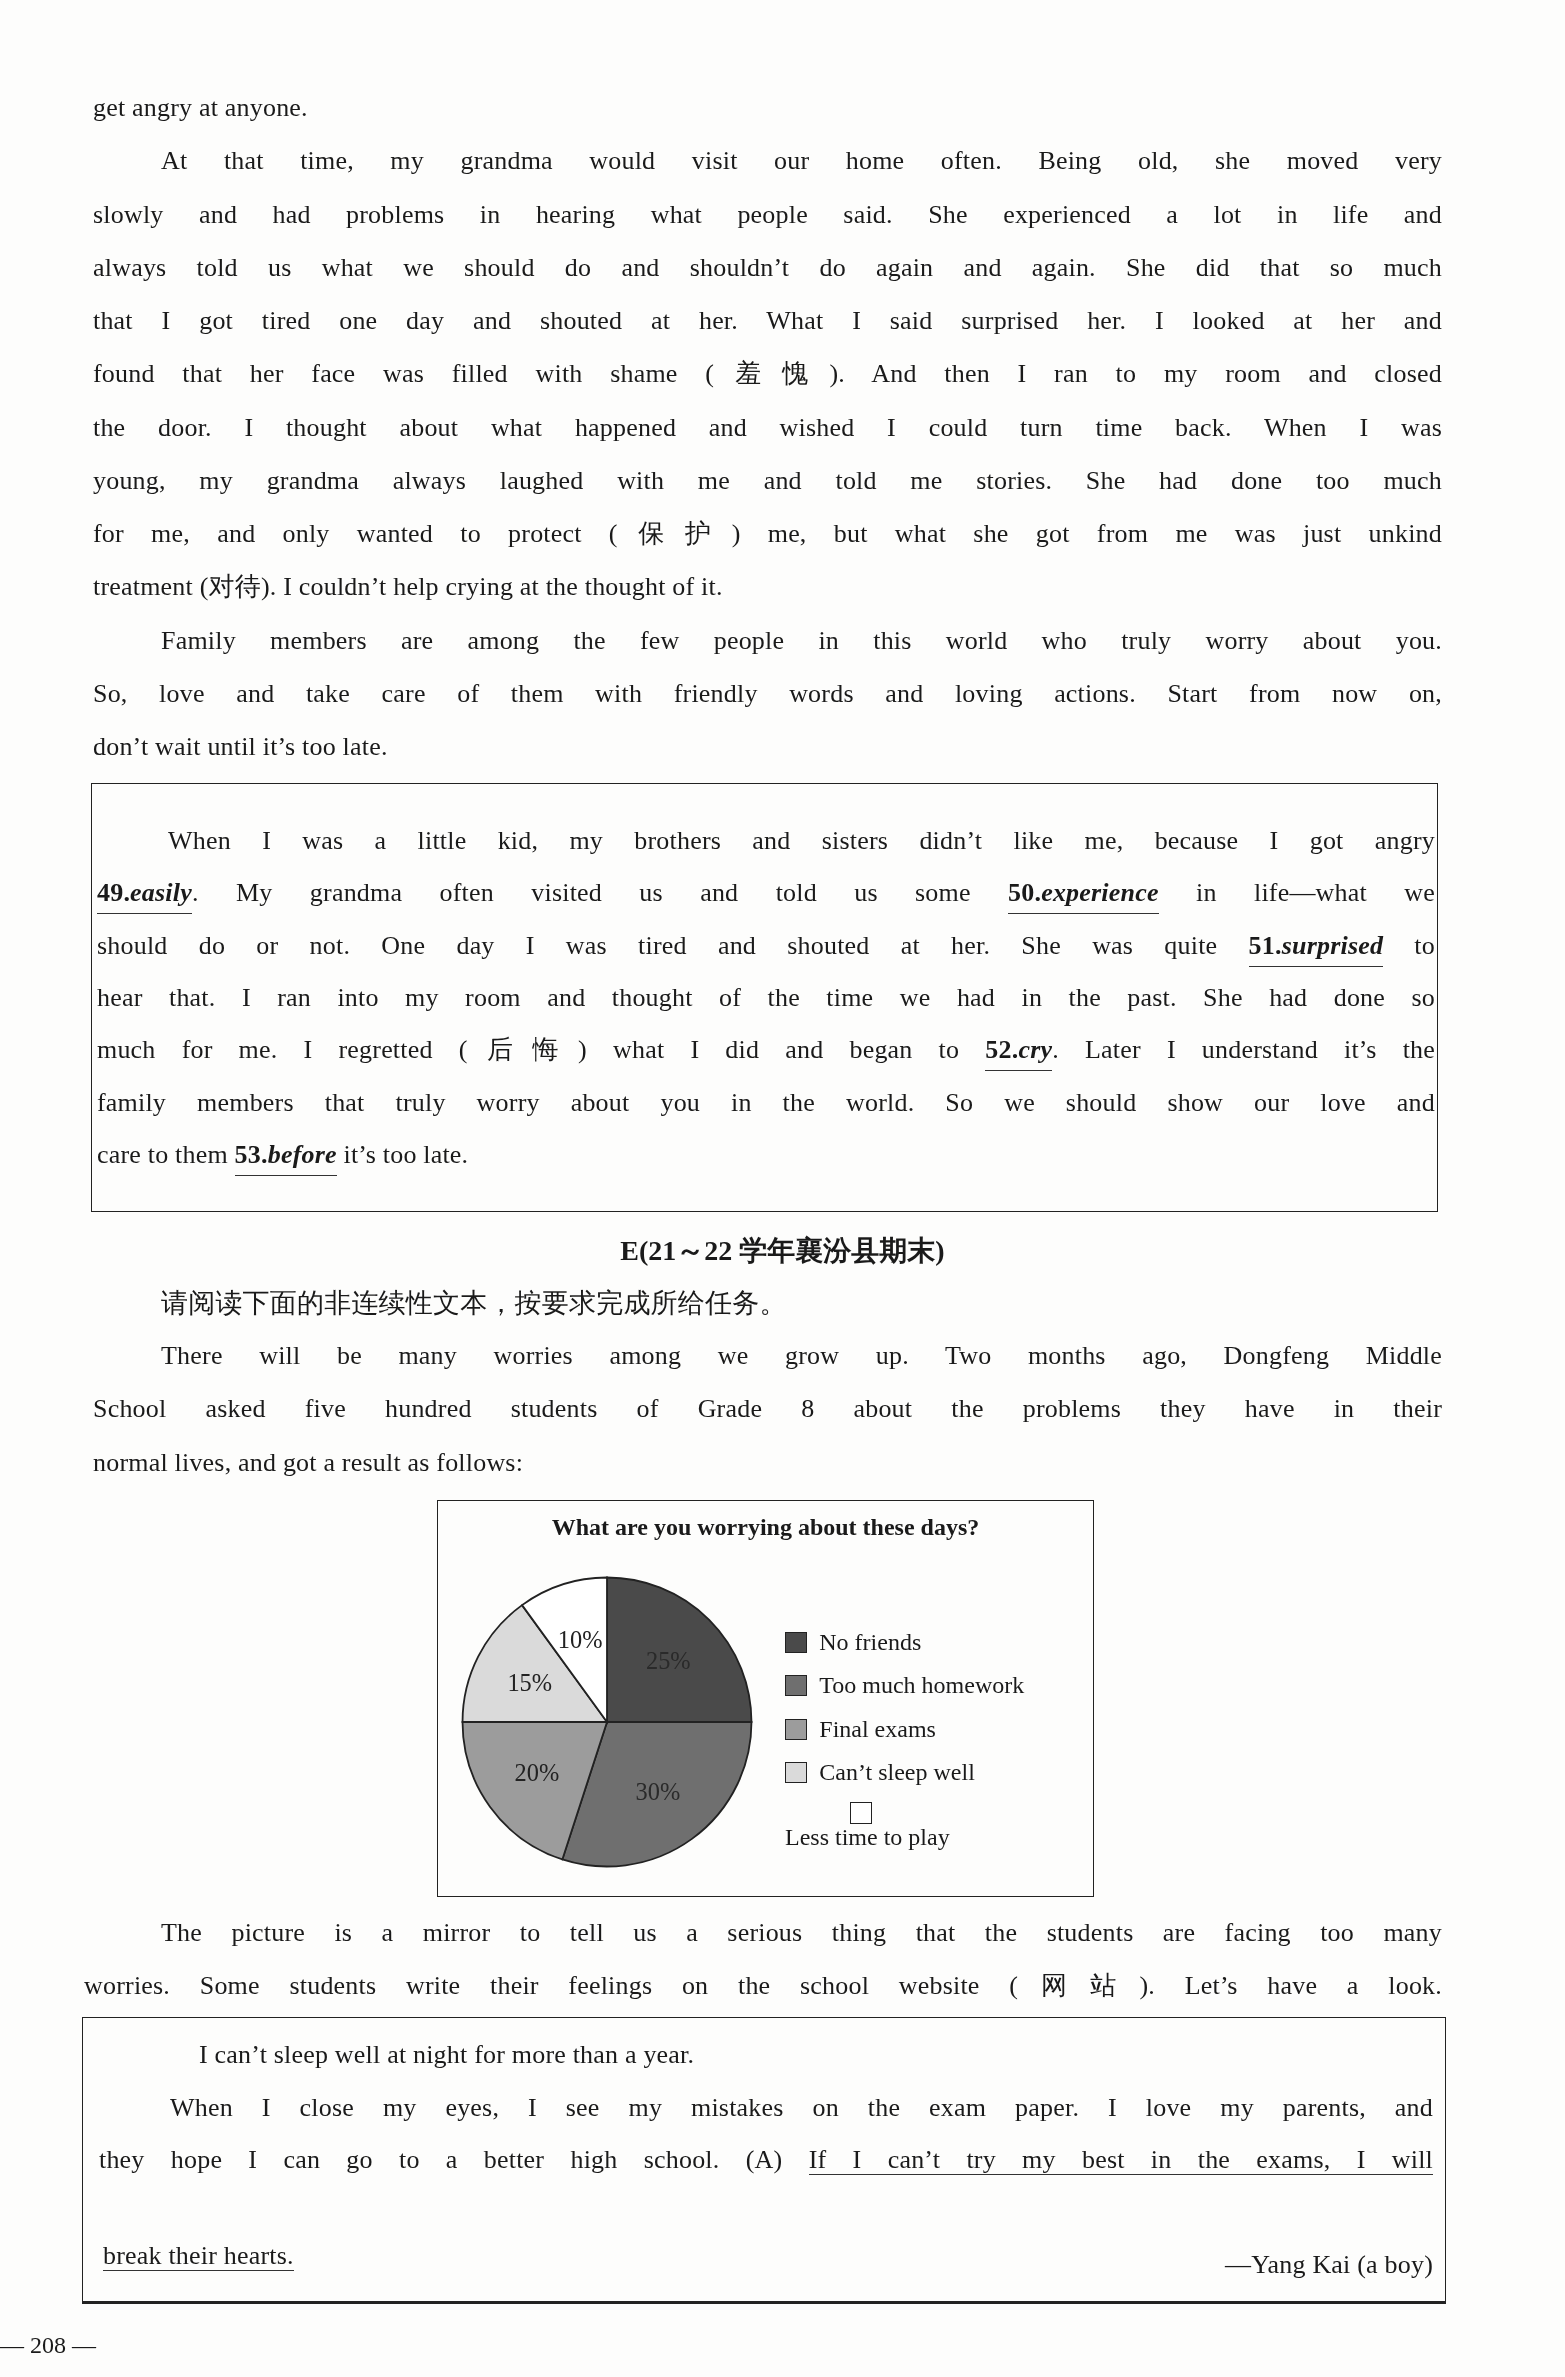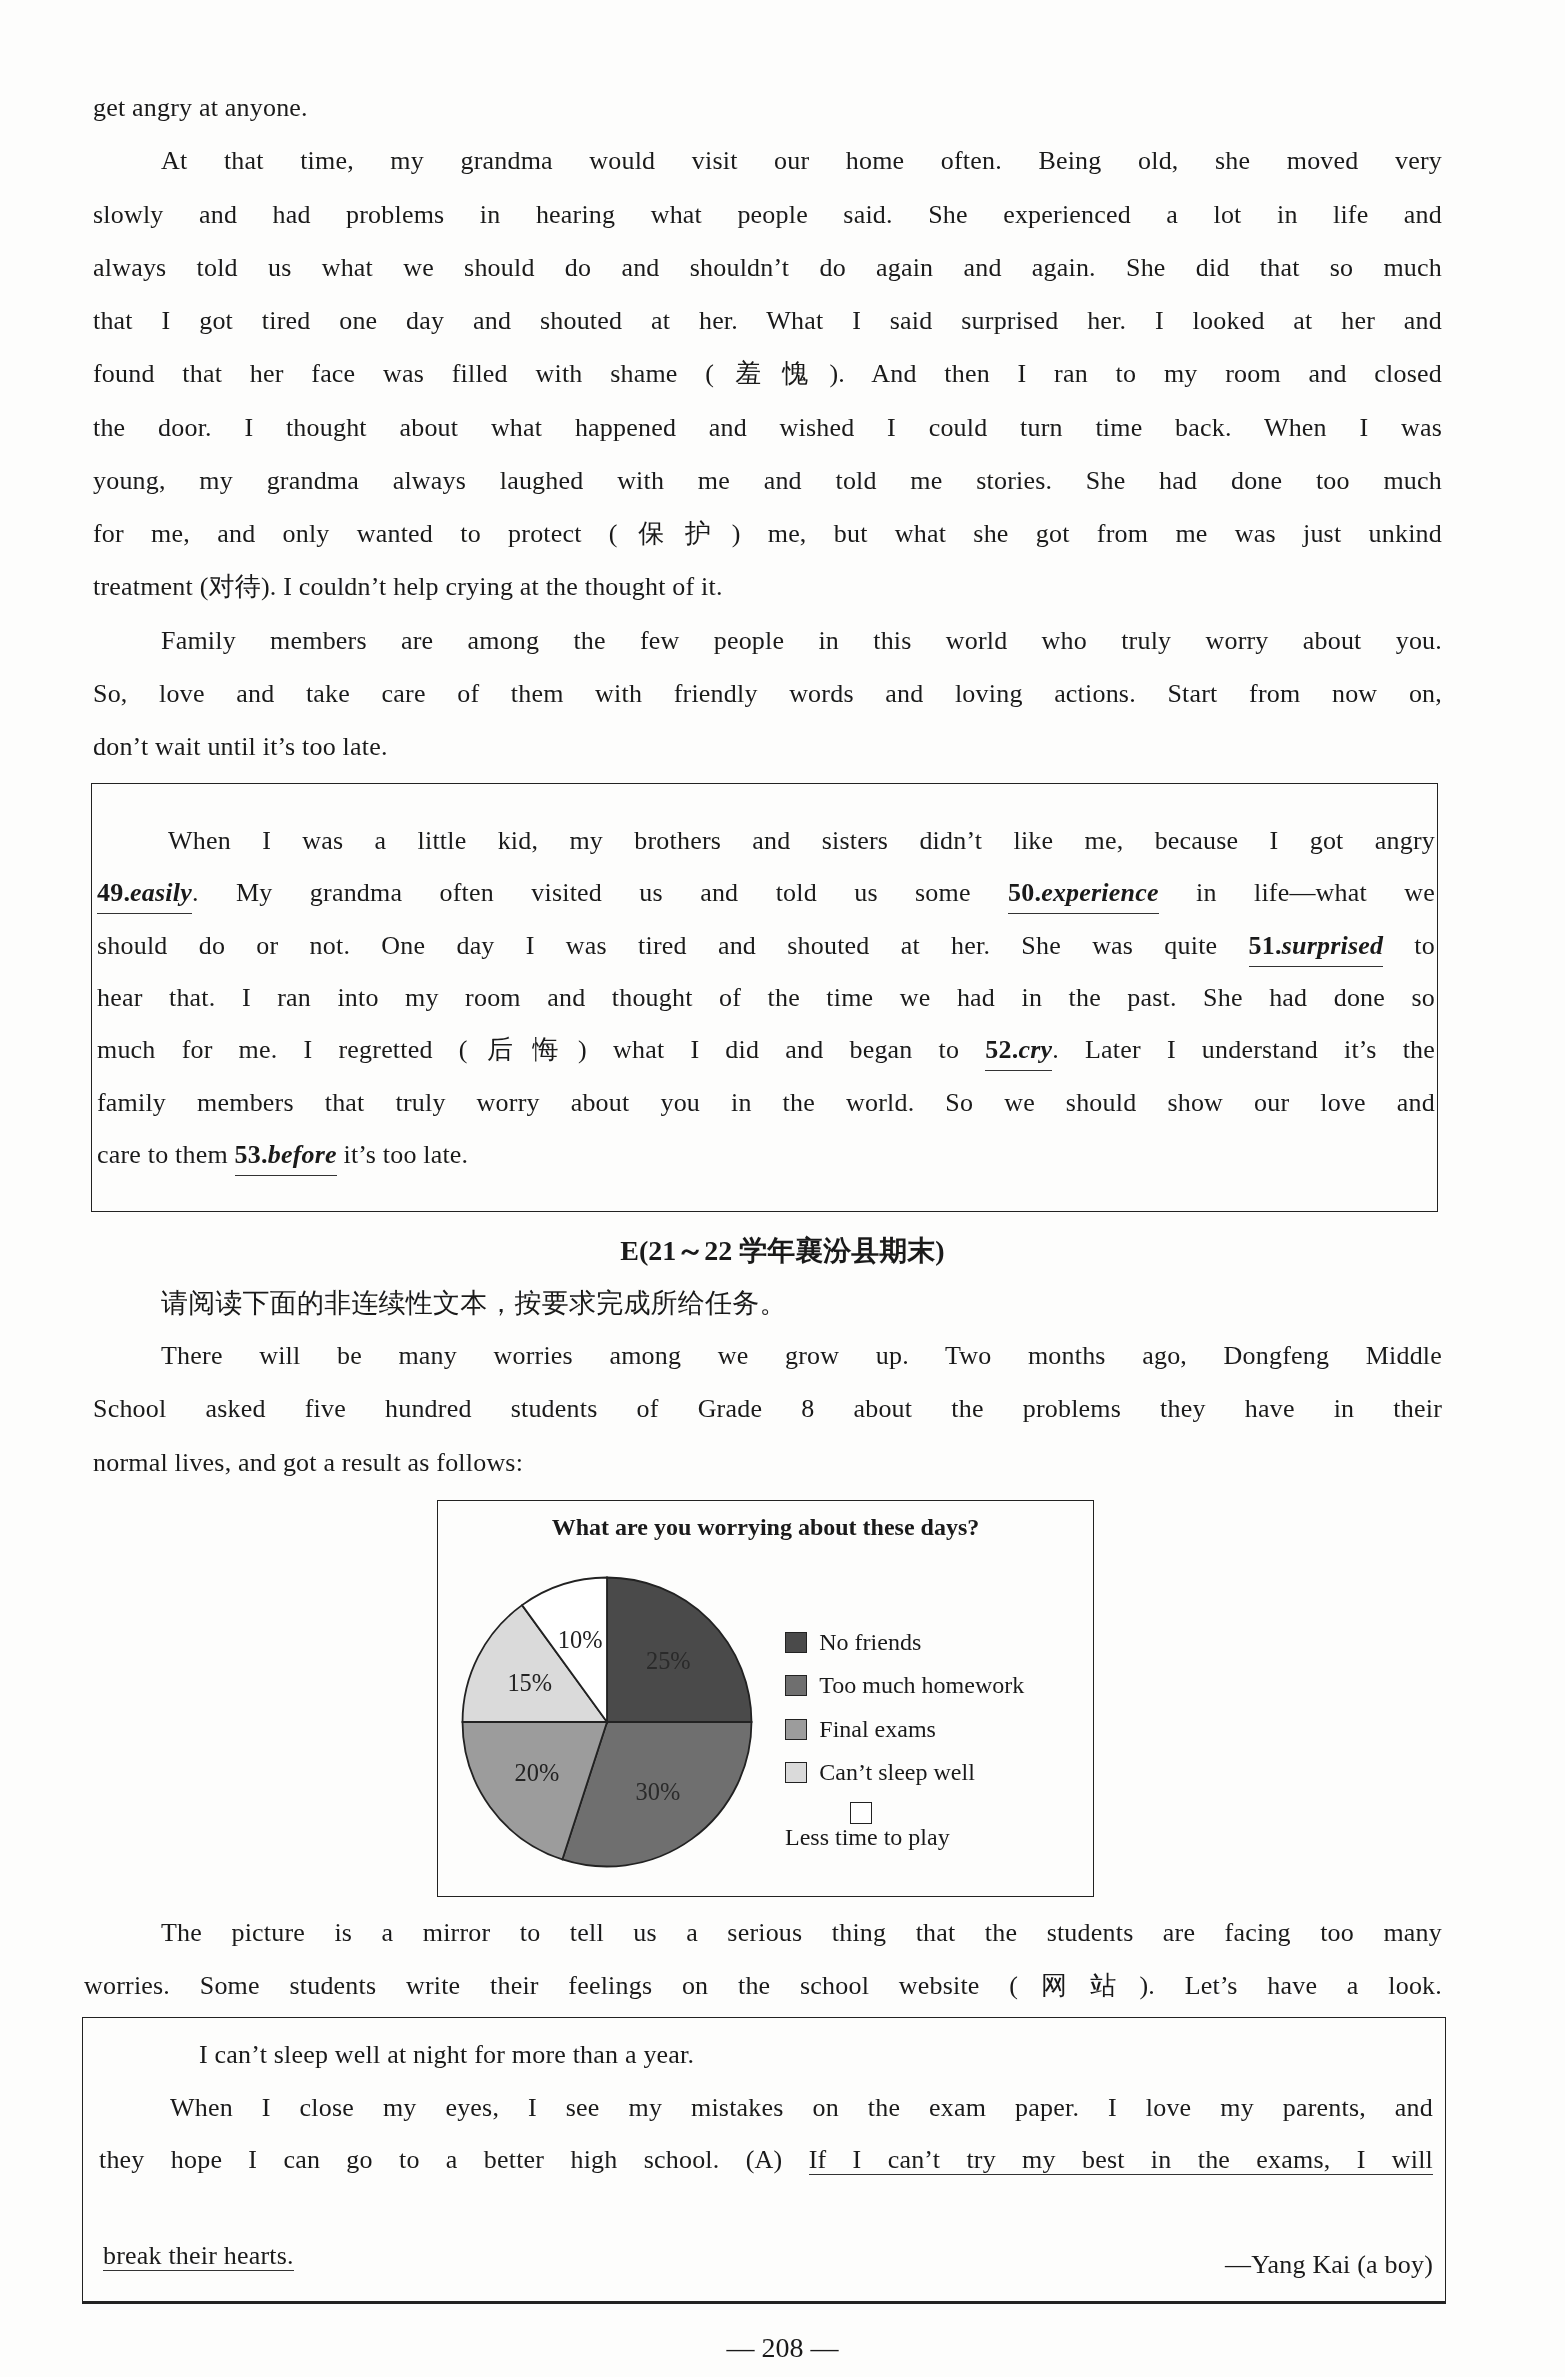--- a/index.html
+++ b/index.html
@@ -19,21 +19,21 @@
     position:absolute; border:1.8px solid #222; box-sizing:border-box;
   }
   .ans { font-weight:bold; font-style:italic; border-bottom:1.8px solid #333; padding-bottom:6px; }
   .ans .num { font-style:normal; }
   .heading { position:absolute; left:0; width:1565px; text-align:center; font-size:28px; font-weight:bold; }
   .cn { font-family:"DejaVu Sans", sans-serif; font-size:27px; }
   .uline { border-bottom:1.8px solid #333; }
   .chart-title { position:absolute; left:0; width:100%; top:12.6px; text-align:center; font-weight:bold; font-size:24px; }
   .legend-item { position:absolute; left:347px; font-size:24px; display:flex; align-items:center; }
   .legend-swatch { width:21.7px; height:21.7px; border:1.8px solid #222; box-sizing:border-box; margin-right:12.6px; }
-  .pagenum { position:absolute; top:2332px; left:0; width:1565px; text-align:center; font-size:28px; }
+  .pagenum { position:absolute; top:2332px; left:0; width:1565px; text-align:left; font-size:24px; }
 </style>
 </head>
 <body>
 
 <div>
   <div class="line last" style="top:90px">get angry at anyone.</div>
   <div class="line indent" style="top:143px">At that time, my grandma would visit our home often. Being old, she moved very</div>
   <div class="line" style="top:197px">slowly and had problems in hearing what people said. She experienced a lot in life and</div>
   <div class="line" style="top:250px">always told us what we should do and shouldn’t do again and again. She did that so much</div>
   <div class="line" style="top:303px">that I got tired one day and shouted at her. What I said surprised her. I looked at her and</div>

